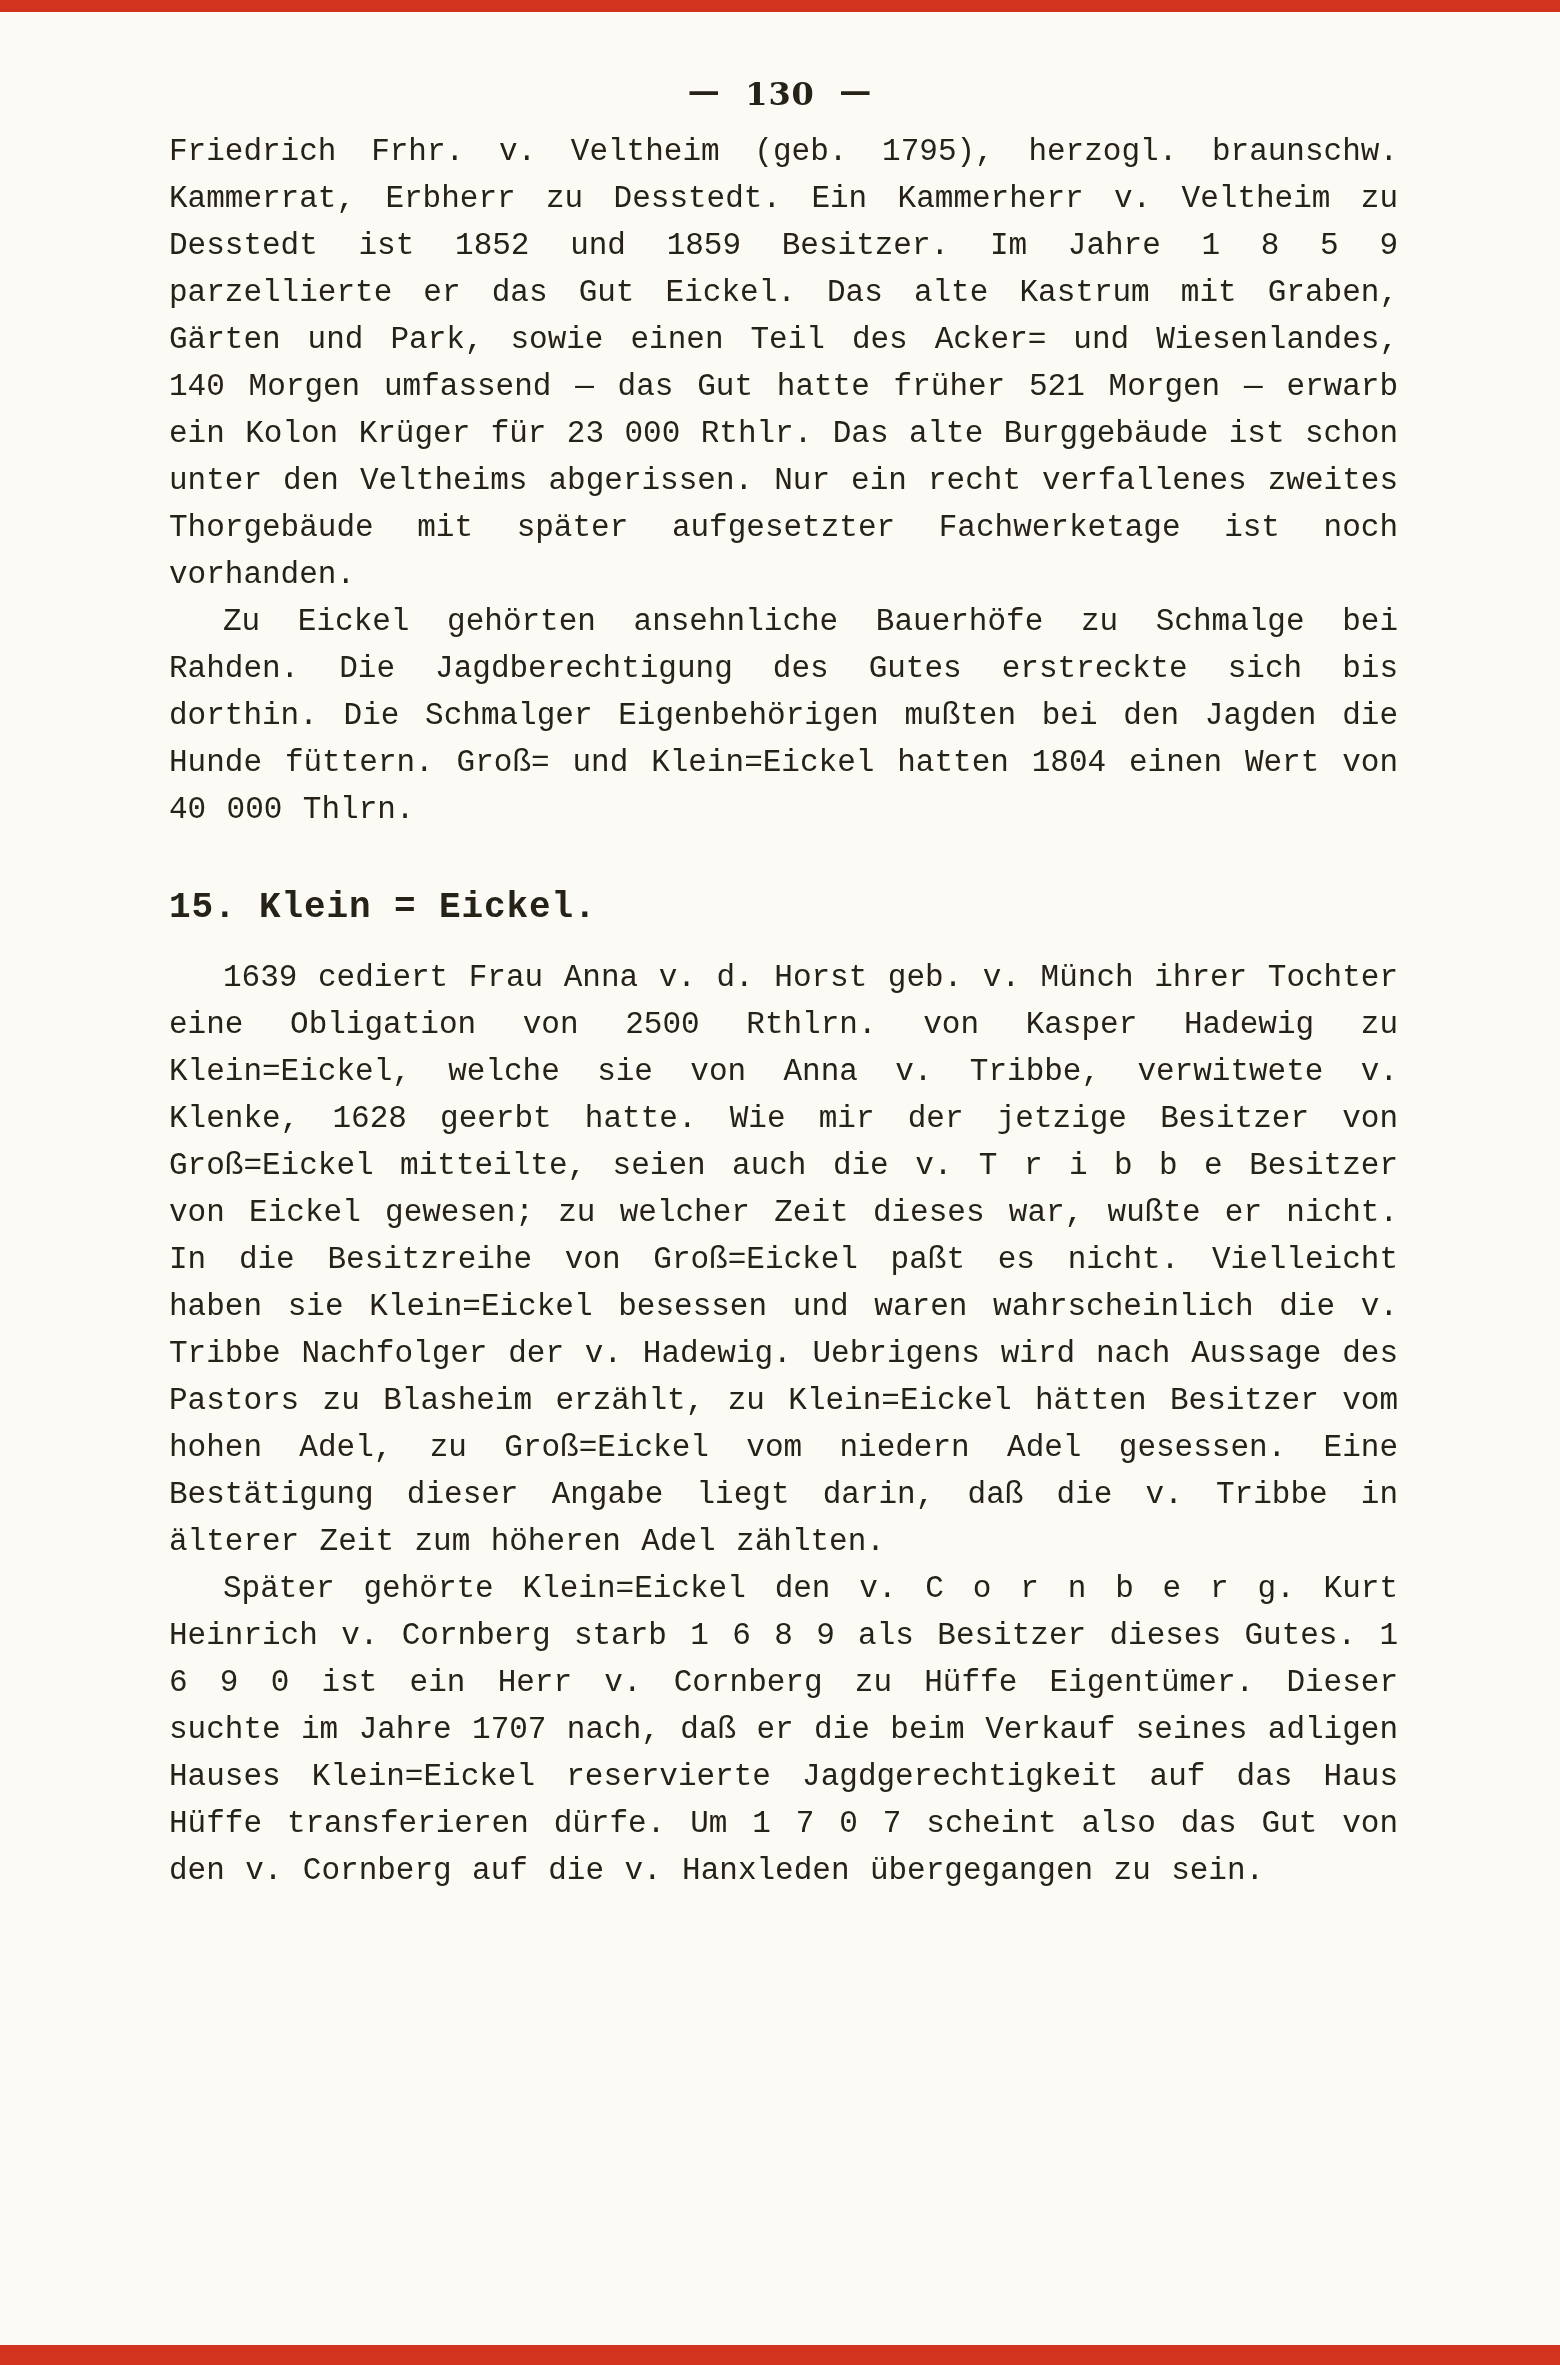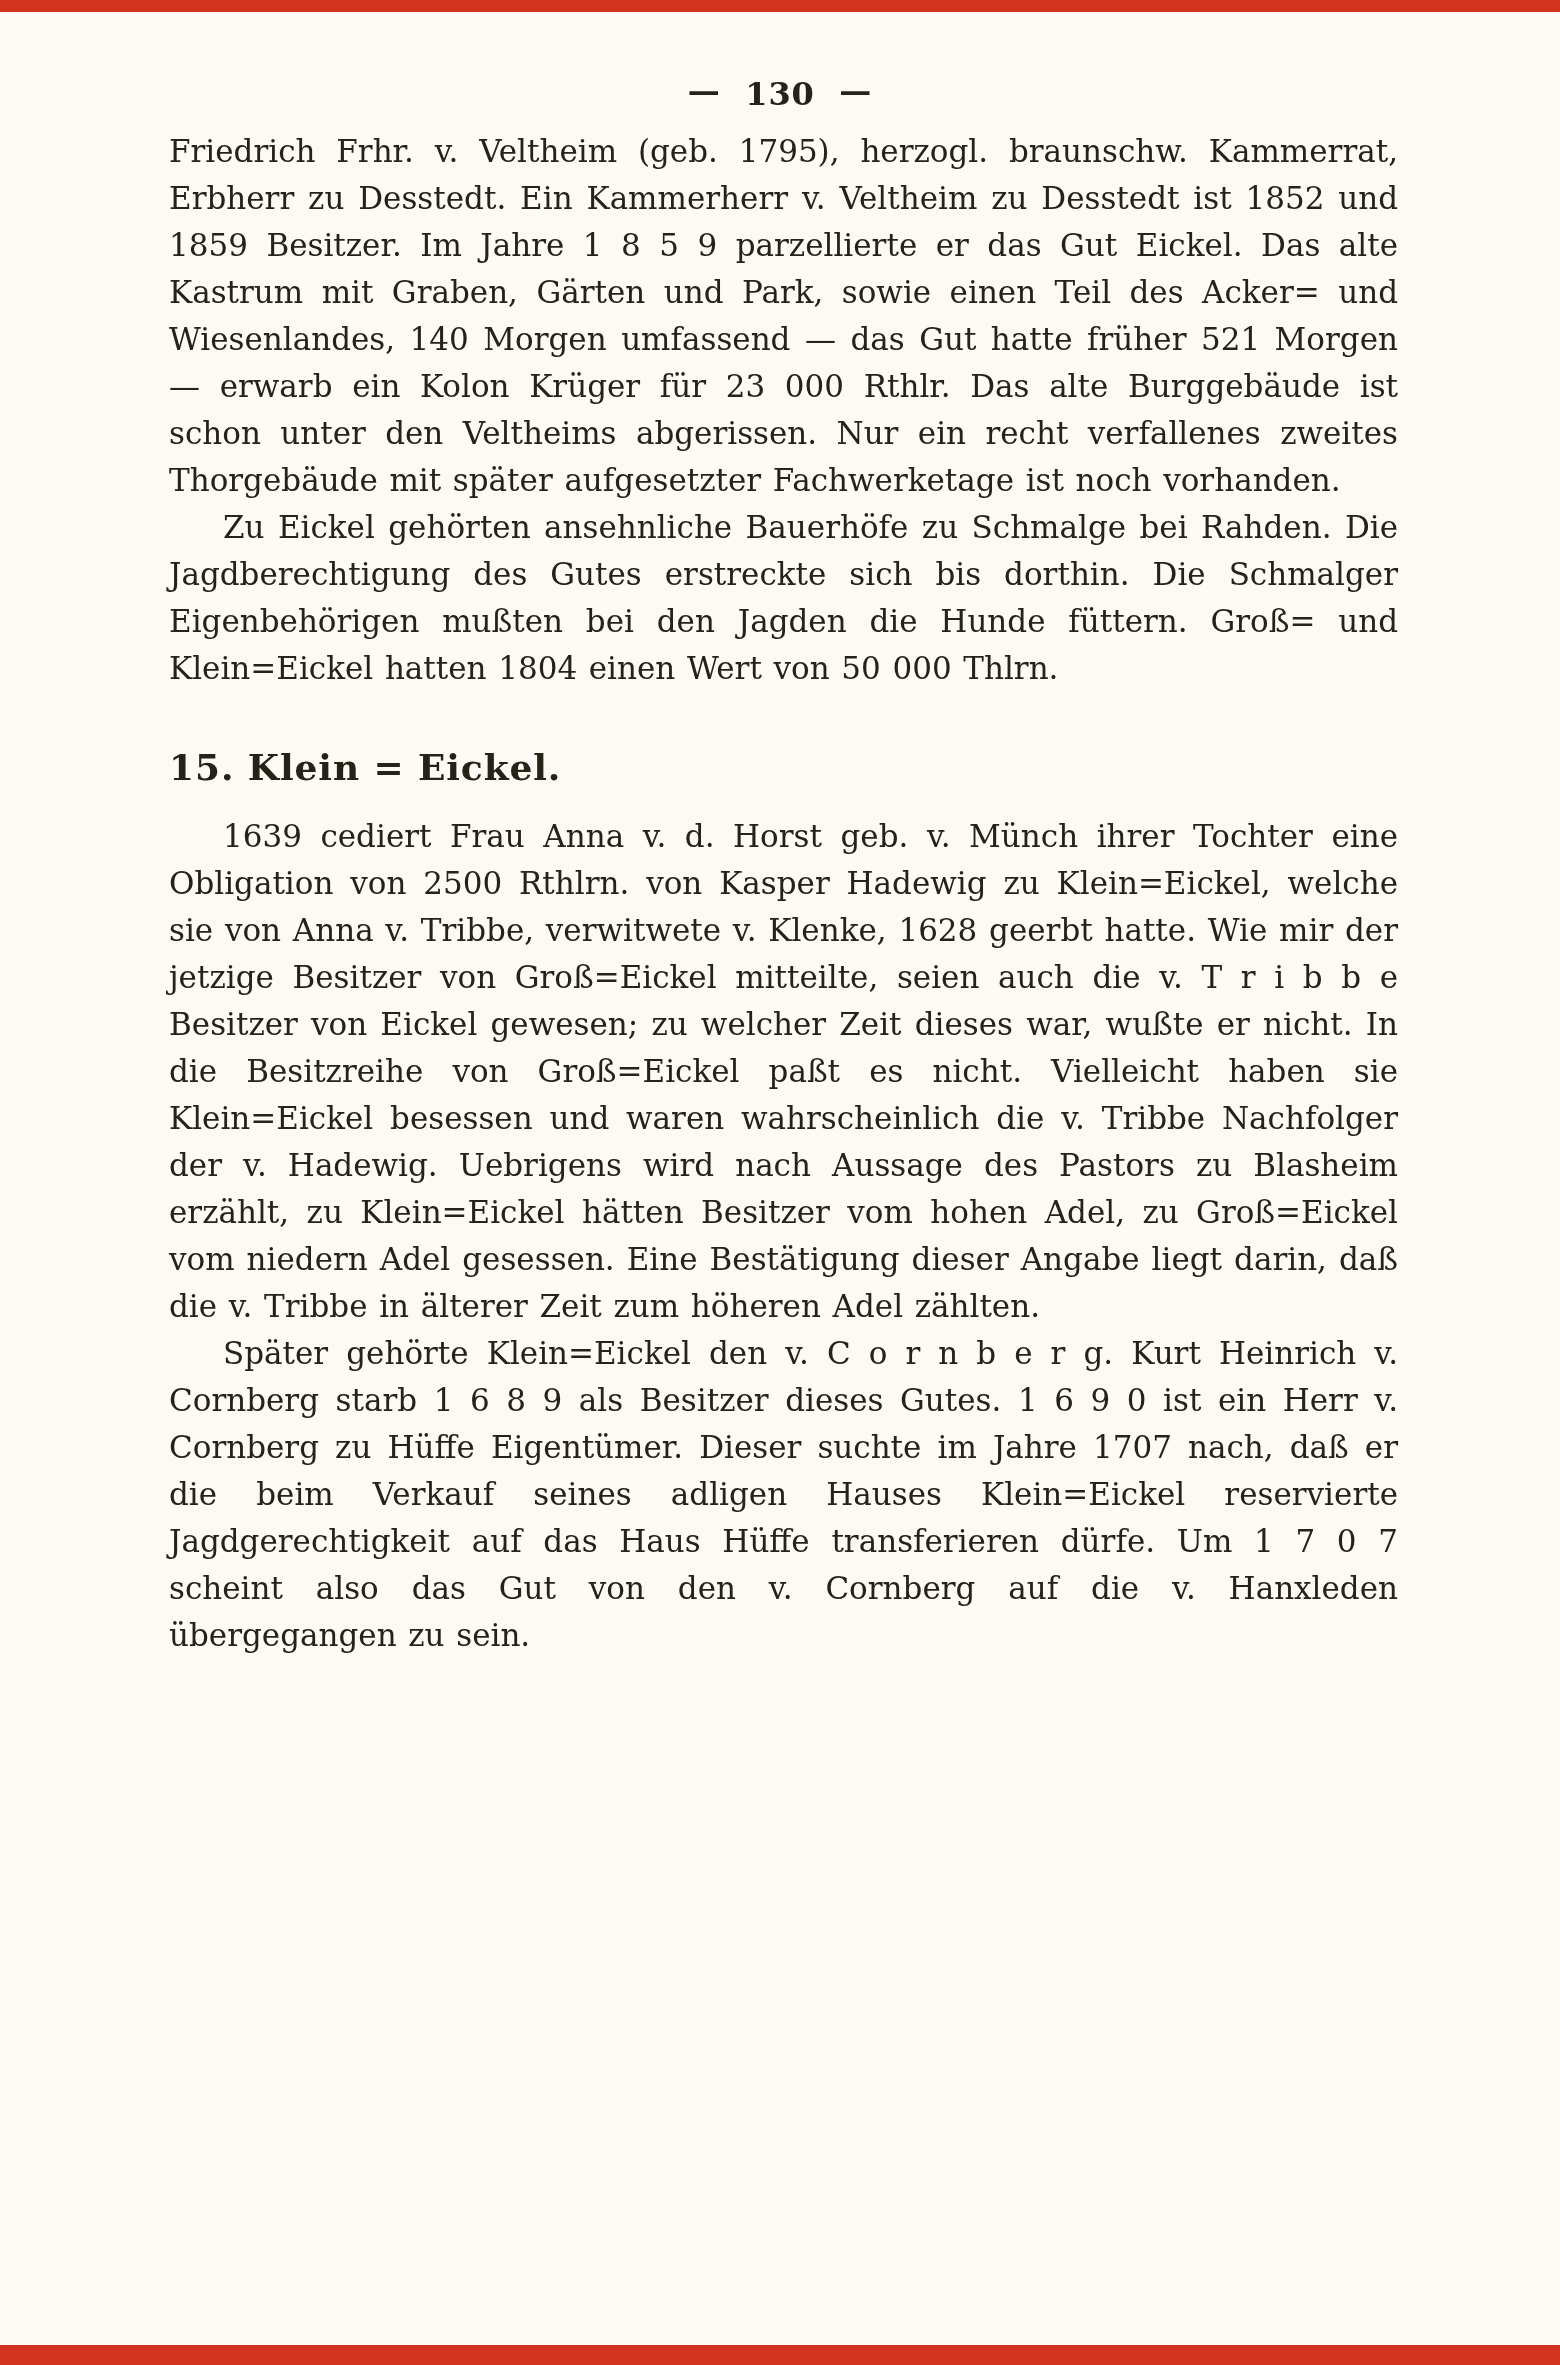--- a/index.html
+++ b/index.html
@@ -42,20 +42,21 @@
     display: inline-block;
     margin: 0 24.5px;
     transform: translateY(-3.5px);
   }
 
   .text-block {
     position: absolute;
     top: 128px;
     left: 169px;
     width: 1229px;
+    font-family: Liberation Mono, monospace;
   }
   .para {
     margin: 0;
     font-size: 31px;
     line-height: 47px;
     text-align: justify;
     text-indent: 54px;
     word-spacing: 1.8px;
   }
   .para.no-indent {
@@ -86,21 +87,21 @@
   <div class="edge edge-top"></div>
 
   <div class="page-number-row">
     <span class="dash">—</span><span>130</span><span class="dash">—</span>
   </div>
 
   <div class="text-block">
 
     <p class="para no-indent">Friedrich Frhr. v. Veltheim (geb. 1795), herzogl. braunschw. Kammerrat, Erbherr zu Desstedt. Ein Kammerherr v. Veltheim zu Desstedt ist 1852 und 1859 Besitzer. Im Jahre 1 8 5 9 parzellierte er das Gut Eickel. Das alte Kastrum mit Graben, Gärten und Park, sowie einen Teil des Acker= und Wiesenlandes, 140 Morgen umfassend — das Gut hatte früher 521 Morgen — erwarb ein Kolon Krüger für 23 000 Rthlr. Das alte Burggebäude ist schon unter den Veltheims abgerissen. Nur ein recht verfallenes zweites Thorgebäude mit später aufgesetzter Fach­werketage ist noch vorhanden.</p>
 
-    <p class="para">Zu Eickel gehörten ansehnliche Bauerhöfe zu Schmalge bei Rahden. Die Jagdberechtigung des Gutes erstreckte sich bis dorthin. Die Schmalger Eigenbehörigen mußten bei den Jagden die Hunde füttern. Groß= und Klein=Eickel hatten 1804 einen Wert von 50 000 Thlrn.</p>
+    <p class="para">Zu Eickel gehörten ansehnliche Bauerhöfe zu Schmalge bei Rahden. Die Jagdberechtigung des Gutes erstreckte sich bis dorthin. Die Schmalger Eigenbehörigen mußten bei den Jagden die Hunde füttern. Groß= und Klein=Eickel hatten 1804 einen Wert von 40 000 Thlrn.</p>
 
     <h2 class="section-heading">15. Klein = Eickel.</h2>
 
 
 
     <p class="para">1639 cediert Frau Anna v. d. Horst geb. v. Münch ihrer Tochter eine Obligation von 2500 Rthlrn. von Kasper Hadewig zu Klein=Eickel, welche sie von Anna v. Tribbe, verwitwete v. Klenke, 1628 geerbt hatte. Wie mir der jetzige Besitzer von Groß=Eickel mitteilte, seien auch die v. T r i b b e Besitzer von Eickel gewesen; zu welcher Zeit dieses war, wußte er nicht. In die Besitzreihe von Groß=Eickel paßt es nicht. Vielleicht haben sie Klein=Eickel besessen und waren wahrscheinlich die v. Tribbe Nachfolger der v. Hadewig. Uebrigens wird nach Aussage des Pastors zu Blasheim erzählt, zu Klein=Eickel hätten Besitzer vom hohen Adel, zu Groß=Eickel vom niedern Adel gesessen. Eine Bestätigung dieser Angabe liegt darin, daß die v. Tribbe in älterer Zeit zum höheren Adel zählten.</p>
 
     <p class="para">Später gehörte Klein=Eickel den v. C o r n b e r g. Kurt Heinrich v. Cornberg starb 1 6 8 9 als Besitzer dieses Gutes. 1 6 9 0 ist ein Herr v. Cornberg zu Hüffe Eigentümer. Dieser suchte im Jahre 1707 nach, daß er die beim Verkauf seines adligen Hauses Klein=Eickel reservierte Jagdgerechtigkeit auf das Haus Hüffe transferieren dürfe. Um 1 7 0 7 scheint also das Gut von den v. Cornberg auf die v. Hanxleden übergegangen zu sein.</p>
 
   </div>

